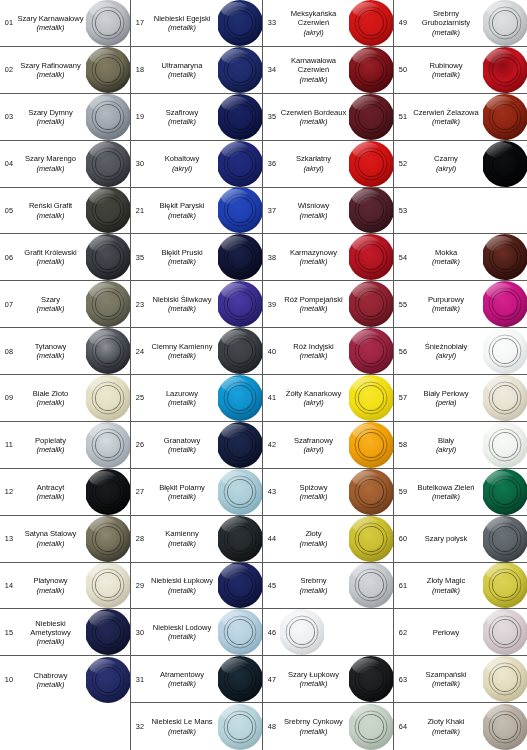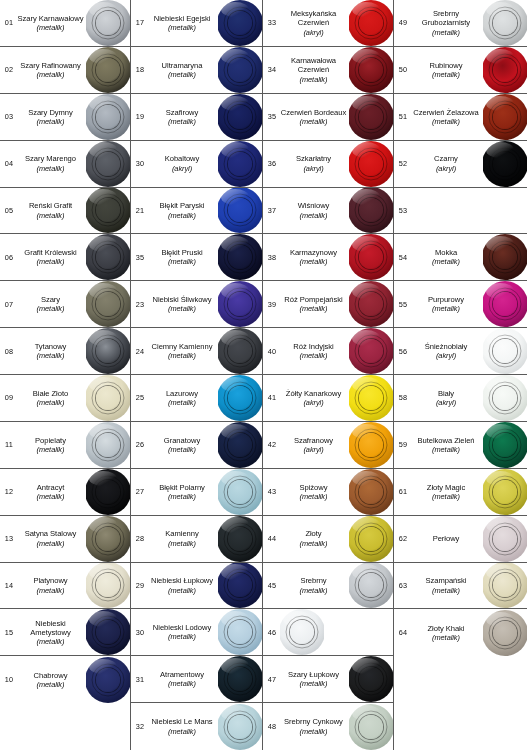--- a/index.html
+++ b/index.html
@@ -870,20 +870,34 @@
         </div>
         <div class="swatch-wrap">
           <div class="swatch" style="background: radial-gradient(circle at 38% 30%, rgb(251, 252, 252) 0%, rgb(244, 246, 246) 46%, rgb(208, 212, 213) 88%, rgb(208, 212, 213) 100%);">
             <div class="ring"></div>
             <div class="inner" style="background: radial-gradient(circle at 40% 32%, rgb(251, 252, 252) 0%, rgb(244, 246, 246) 70%, rgb(208, 212, 213) 100%);"></div>
             <div class="gloss"></div>
           </div>
         </div>
       </div>
       <div class="cell">
+        <div class="num">57</div>
+        <div class="txt">
+          <span class="nm">Biały Perłowy</span>
+          <span class="fin">(perła)</span>
+        </div>
+        <div class="swatch-wrap">
+          <div class="swatch" style="background: radial-gradient(circle at 38% 30%, rgb(239, 234, 221) 0%, rgb(230, 224, 208) 46%, rgb(192, 184, 164) 88%, rgb(192, 184, 164) 100%);">
+            <div class="ring"></div>
+            <div class="inner" style="background: radial-gradient(circle at 40% 32%, rgb(239, 234, 221) 0%, rgb(230, 224, 208) 70%, rgb(192, 184, 164) 100%);"></div>
+            <div class="gloss"></div>
+          </div>
+        </div>
+      </div>
+      <div class="cell">
         <div class="num">58</div>
         <div class="txt">
           <span class="nm">Biały</span>
           <span class="fin">(akryl)</span>
         </div>
         <div class="swatch-wrap">
           <div class="swatch" style="background: radial-gradient(circle at 38% 30%, rgb(247, 250, 247) 0%, rgb(238, 242, 238) 46%, rgb(202, 210, 202) 88%, rgb(202, 210, 202) 100%);">
             <div class="ring"></div>
             <div class="inner" style="background: radial-gradient(circle at 40% 32%, rgb(247, 250, 247) 0%, rgb(238, 242, 238) 70%, rgb(202, 210, 202) 100%);"></div>
             <div class="gloss"></div>
@@ -893,20 +907,33 @@
       <div class="cell">
         <div class="num">59</div>
         <div class="txt">
           <span class="nm">Butelkowa Zieleń</span>
           <span class="fin">(metalik)</span>
         </div>
         <div class="swatch-wrap">
           <div class="swatch" style="background: radial-gradient(circle at 38% 30%, rgb(13, 122, 79) 0%, rgb(10, 99, 64) 46%, rgb(3, 51, 34) 88%, rgb(3, 51, 34) 100%);">
             <div class="ring"></div>
             <div class="inner" style="background: radial-gradient(circle at 40% 32%, rgb(13, 122, 79) 0%, rgb(10, 99, 64) 70%, rgb(3, 51, 34) 100%);"></div>
+            <div class="gloss"></div>
+          </div>
+        </div>
+      </div>
+      <div class="cell">
+        <div class="num">60</div>
+        <div class="txt">
+          <span class="nm">Szary połysk</span>
+        </div>
+        <div class="swatch-wrap">
+          <div class="swatch" style="background: radial-gradient(circle at 38% 30%, rgb(107, 113, 120) 0%, rgb(92, 98, 104) 46%, rgb(46, 51, 56) 88%, rgb(46, 51, 56) 100%);">
+            <div class="ring"></div>
+            <div class="inner" style="background: radial-gradient(circle at 40% 32%, rgb(107, 113, 120) 0%, rgb(92, 98, 104) 70%, rgb(46, 51, 56) 100%);"></div>
             <div class="gloss"></div>
           </div>
         </div>
       </div>
       <div class="cell">
         <div class="num">61</div>
         <div class="txt">
           <span class="nm">Złoty Magic</span>
           <span class="fin">(metalik)</span>
         </div>

